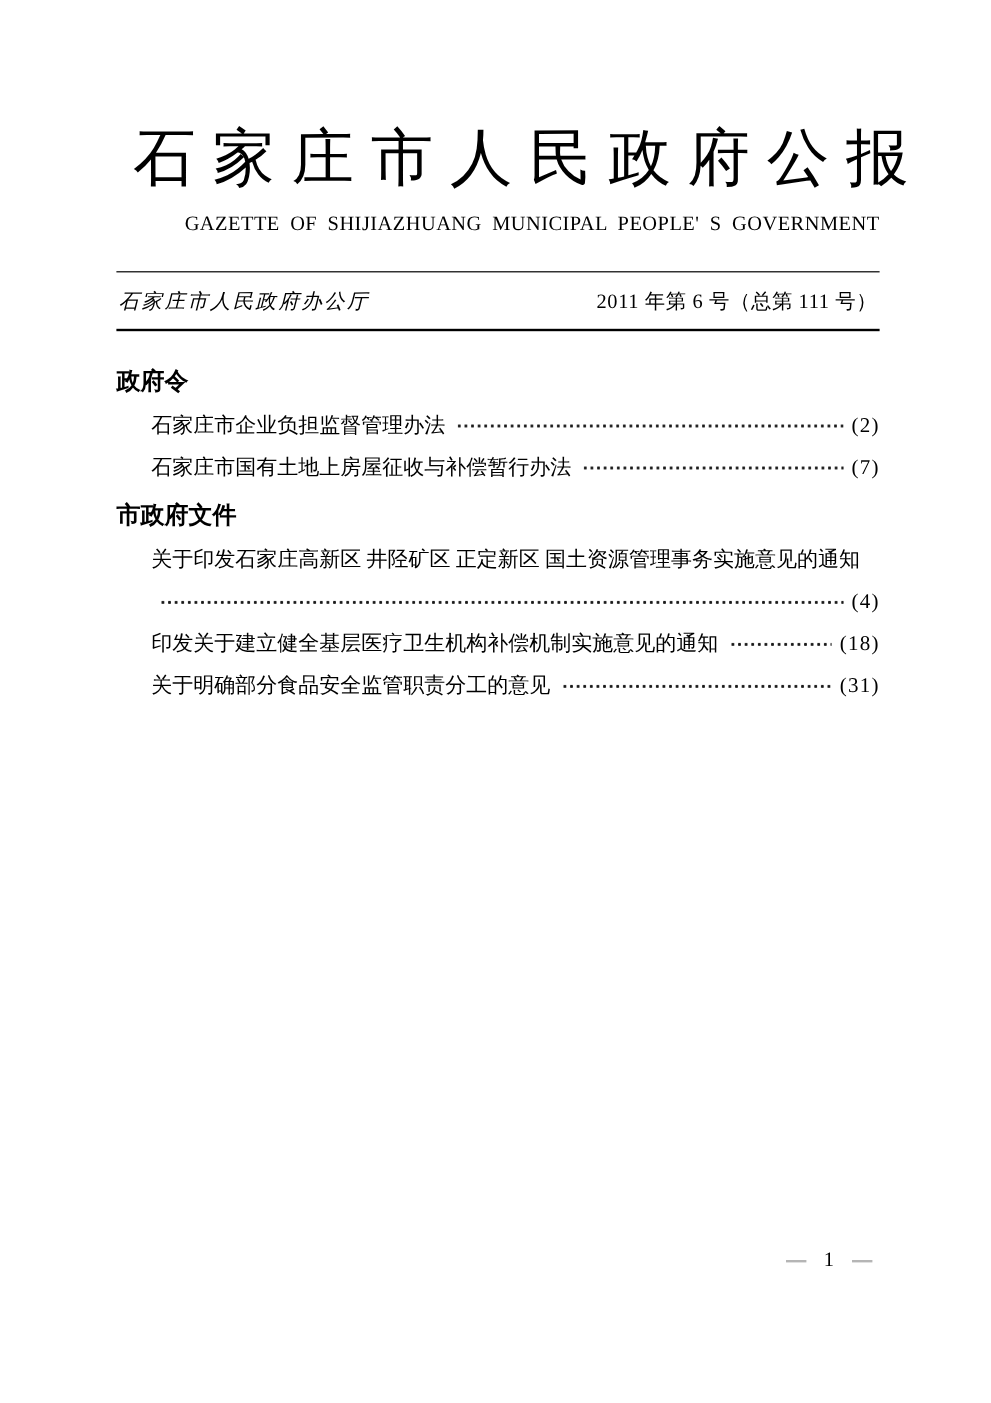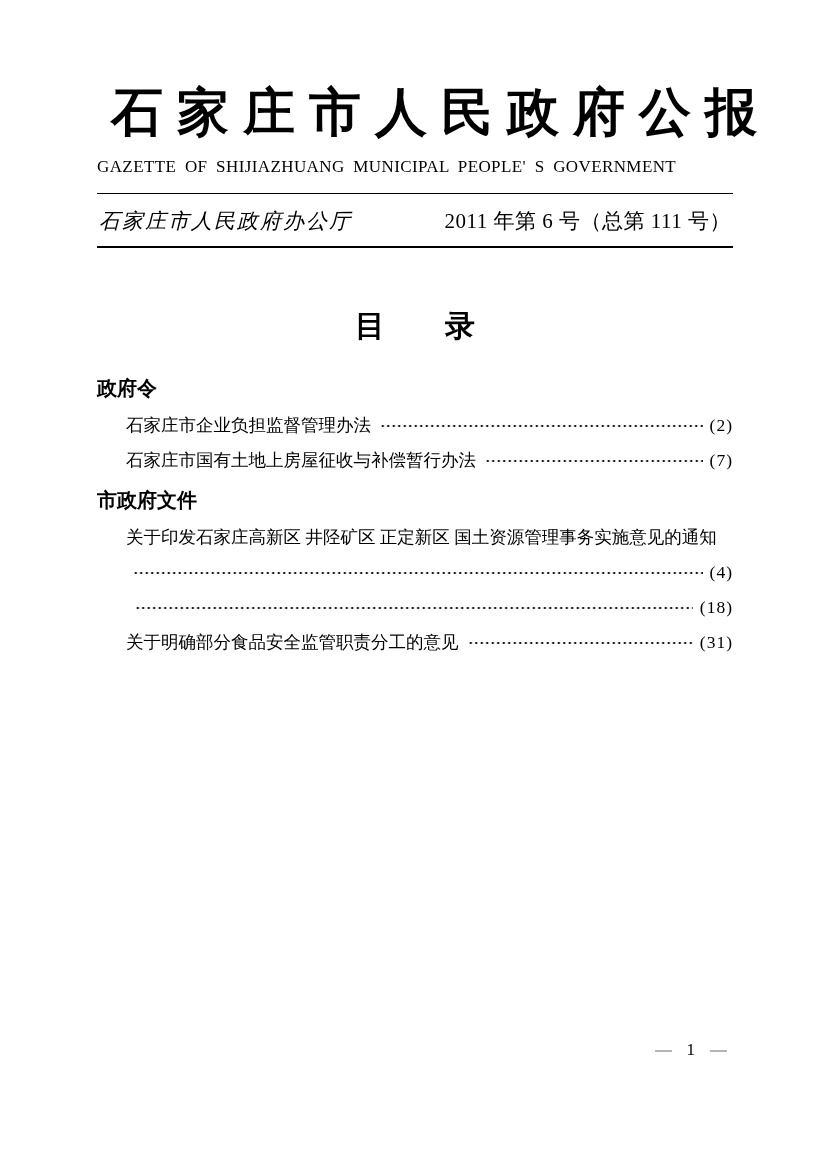--- a/index.html
+++ b/index.html
@@ -15,49 +15,49 @@
     color: #000;
     font-family: "Liberation Serif", serif;
   }
   .content {
     margin-left: 97px;
     margin-right: 93px;
   }
   
   .gazette-title {
     margin: 0;
-    padding-top: 80px;
+    padding-top: 100px;
     text-align: center;
     font-size: 52px;
-    font-weight: bold;
+    font-weight: normal;
     letter-spacing: 14px;
     text-indent: 14px;
     white-space: nowrap;
     line-height: 1.25;
     font-family: "Liberation Serif", serif;
   }
   .gazette-subtitle {
     margin-top: 12px;
-    text-align: left;
+    text-align: right;
     font-size: 17px;
     letter-spacing: 0.4px;
     word-spacing: 4px;
     white-space: nowrap;
     font-family: "Liberation Serif", serif;
   }
   
   .issue-bar {
-    margin-top: 16px;
+    margin-top: 29px;
     border-top: 1px solid #000;
     border-bottom: 2px solid #000;
     padding: 13px 2px 11px 2px;
     display: flex;
     justify-content: space-between;
     align-items: baseline;
-    font-size: 21px;
+    font-size: 17px;
   }
   .issuer {
     font-style: italic;
     letter-spacing: 2px;
   }
   .issue-number {
     letter-spacing: 0.5px;
   }
   
   .toc-title {
@@ -138,21 +138,20 @@
 
   <h1 class="gazette-title">石家庄市人民政府公报</h1>
 
   <div class="gazette-subtitle">GAZETTE OF SHIJIAZHUANG MUNICIPAL PEOPLE' S GOVERNMENT</div>
 
   <div class="issue-bar">
     <span class="issuer">石家庄市人民政府办公厅</span>
     <span class="issue-number">2011 年第 6 号（总第 111 号）</span>
   </div>
 
-  <div class="toc-title">目　　录</div>
 
   <div class="toc-list">
       <div class="toc-heading">政府令</div>
       <div class="toc-row">
         <span class="title-text">石家庄市企业负担监督管理办法</span>
         <span class="leader"></span>
         <span class="page-num">(2)</span>
       </div>
       <div class="toc-row">
         <span class="title-text">石家庄市国有土地上房屋征收与补偿暂行办法</span>
@@ -161,20 +160,21 @@
       </div>
       <div class="toc-heading">市政府文件</div>
       <div class="toc-row full">
         <span class="title-text">关于印发石家庄高新区 井陉矿区 正定新区 国土资源管理事务实施意见的通知</span>
       </div>
       <div class="toc-row cont">
         <span class="leader"></span>
         <span class="page-num">(4)</span>
       </div>
       <div class="toc-row">
+        <span class="title-text">印发关于建立健全基层医疗卫生机构补偿机制实施意见的通知</span>
         <span class="leader"></span>
         <span class="page-num">(18)</span>
       </div>
       <div class="toc-row">
         <span class="title-text">关于明确部分食品安全监管职责分工的意见</span>
         <span class="leader"></span>
         <span class="page-num">(31)</span>
       </div>
     </div>
 

